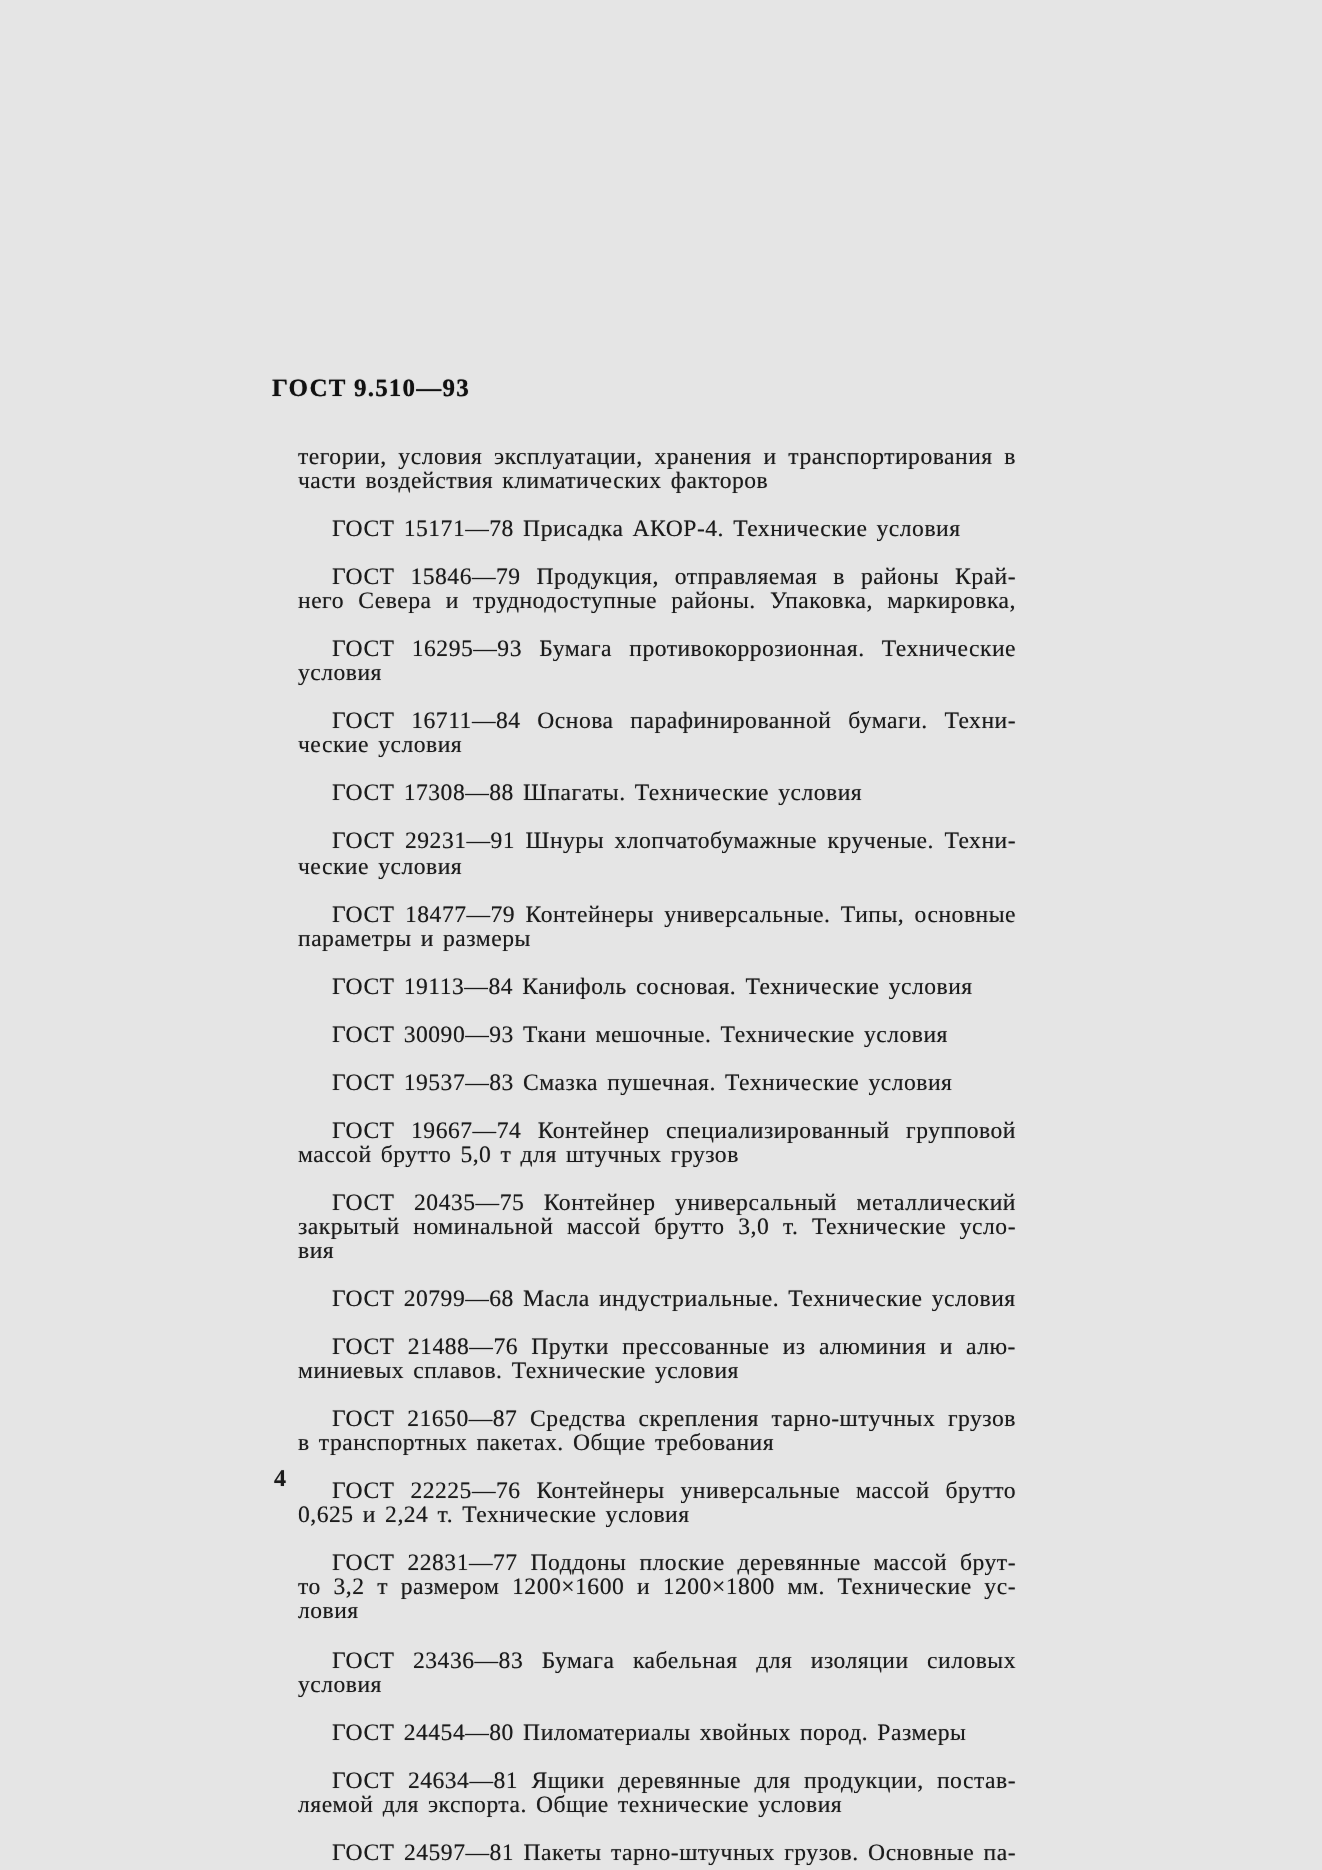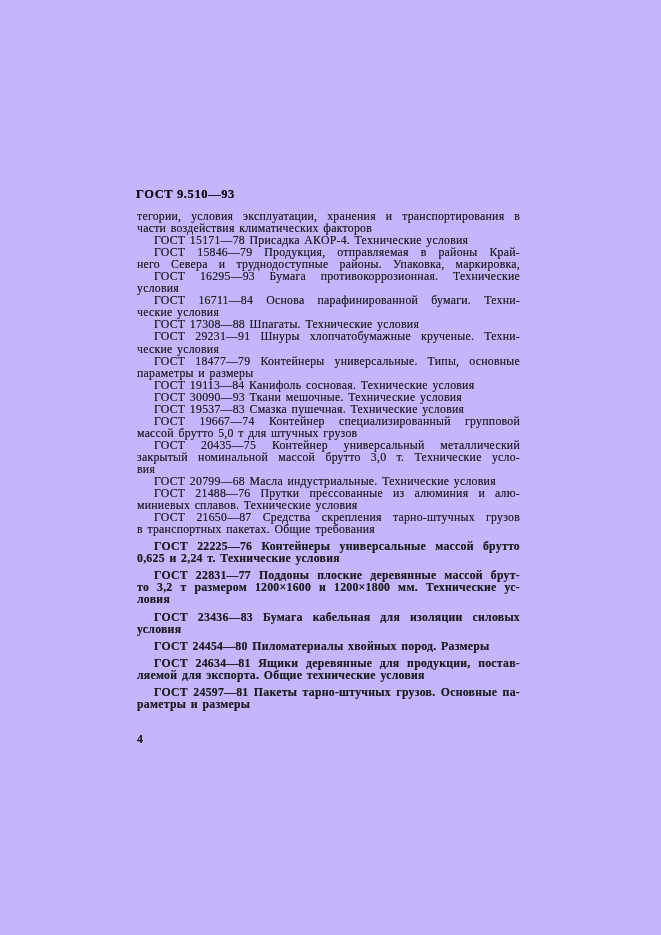--- a/index.html
+++ b/index.html
@@ -4,21 +4,21 @@
 <style>
   html, body {
     margin: 0;
     padding: 0;
     background: #ffffff;
   }
   .page {
     position: relative;
     width: 661px;
     height: 935px;
-    background: #c4b5fd;
+    background: #e5e5e5;
     overflow: hidden;
     font-family: "Liberation Serif", "DejaVu Serif", serif;
     color: #1b1b1b;
   }
   .doc-header {
     position: absolute;
     left: 136px;
     top: 187px;
     font-size: 12.5px;
     font-weight: bold;
@@ -30,22 +30,22 @@
     position: absolute;
     left: 137px;
     top: 210px;
     width: 383px;
     font-size: 11.8px;
     line-height: 12.05px;
     letter-spacing: 0.25px;
     word-spacing: 1.4px;
     text-shadow: 0 0 0.4px rgba(20,20,20,0.55);
   }
-  .para { margin: 0; }
-  .para.gap { margin-top: 5px; font-weight: bold; }
+  .para { margin: 12px; }
+  .para.gap { margin-top: 5px; }
   .line {
     text-align: justify;
     text-align-last: justify;
     white-space: nowrap;
   }
   .line.last {
     text-align: left;
     text-align-last: auto;
   }
   .line.indent { text-indent: 17px; }

